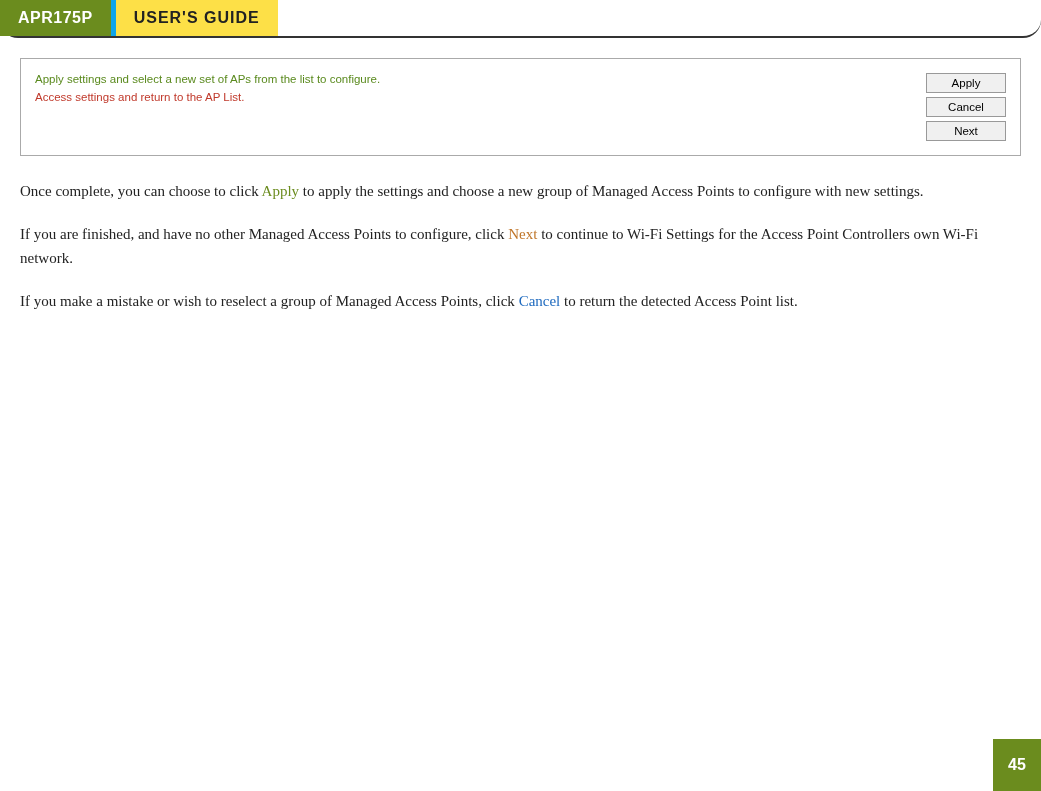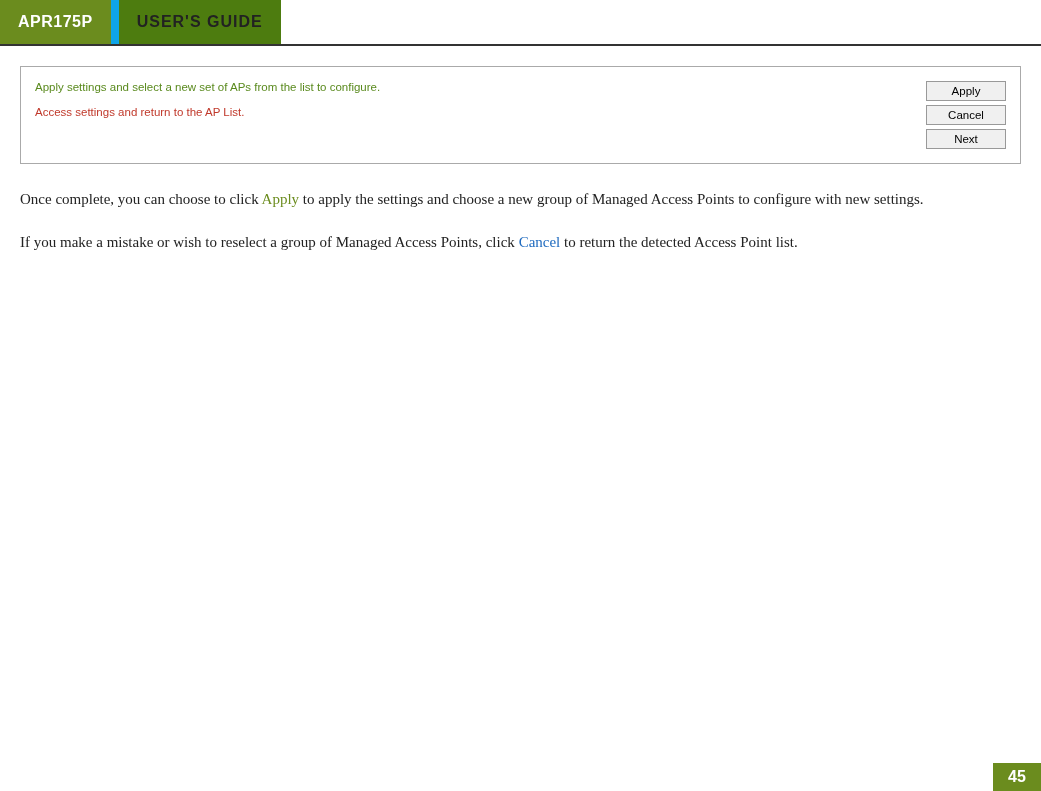--- a/index.html
+++ b/index.html
@@ -14,45 +14,46 @@
       font-family: Arial, sans-serif;
       background: #ffffff;
       position: relative;
       overflow: hidden;
     }
 
     
     .header {
       display: flex;
       align-items: stretch;
-      height: 46px;
+      height: 38px;
       border-bottom: 2px solid #333;
+      border-radius: 18px;
     }
 
     .header-product {
       background: #6b8c1e;
       color: #ffffff;
       font-weight: bold;
       font-size: 16px;
       padding: 0 18px;
       display: flex;
       align-items: center;
       letter-spacing: 0.5px;
     }
 
     .header-title {
-      background: #4d7c0f;
+      background: #fde047;
       color: #222;
       font-weight: bold;
       font-size: 16px;
       padding: 0 18px;
       display: flex;
       align-items: center;
       letter-spacing: 1px;
-      border-left: 8px solid #0ea5e9;
+      border-left: 5px solid #0ea5e9;
     }
 
     
     .content {
       padding: 20px 20px 20px 20px;
     }
 
     
     .screenshot-box {
       border: 1px solid #aaa;
@@ -61,21 +62,21 @@
       background: #fff;
       display: flex;
       flex-direction: row;
       justify-content: space-between;
       align-items: flex-start;
     }
 
     .screenshot-text-col {
       display: flex;
       flex-direction: column;
-      gap: 13px;
+      gap: 6px;
       font-size: 11.5px;
       color: #555;
     }
 
     .screenshot-text-col .row-green {
       color: #5a8a1e;
     }
 
     .screenshot-text-col .row-red {
       color: #c0392b;
@@ -122,21 +123,21 @@
     .body-text .highlight-blue {
       color: #1e6abf;
     }
 
     
     .page-number-badge {
       position: absolute;
       bottom: 0;
       right: 0;
       width: 48px;
-      height: 28px;
+      height: 52px;
       background: #6b8c1e;
       color: #ffffff;
       font-size: 16px;
       font-weight: bold;
       display: flex;
       align-items: center;
       justify-content: center;
     }
   </style>
 </head>
@@ -158,20 +159,23 @@
       <button class="screenshot-btn">Apply</button>
       <button class="screenshot-btn">Cancel</button>
       <button class="screenshot-btn">Next</button>
     </div>
   </div>
 
   <p class="body-text">
     <span>Once complete, you can choose to click </span><span class="highlight-green">Apply</span><span> to apply the settings and choose a new group of Managed Access Points to configure with new settings.</span>
   </p>
 
+  <p class="body-text">
+    <span>If you are finished, and have no other Managed Access Points to configure, click </span><span class="highlight-orange">Next</span><span> to continue to Wi-Fi Settings for the Access Point Controllers own Wi-Fi network.</span>
+  </p>
 
   <p class="body-text">
     <span>If you make a mistake or wish to reselect a group of Managed Access Points, click </span><span class="highlight-blue">Cancel</span><span> to return the detected Access Point list.</span>
   </p>
 
 </div>
 
 <div class="page-number-badge">45</div>
 
 </body></html>

